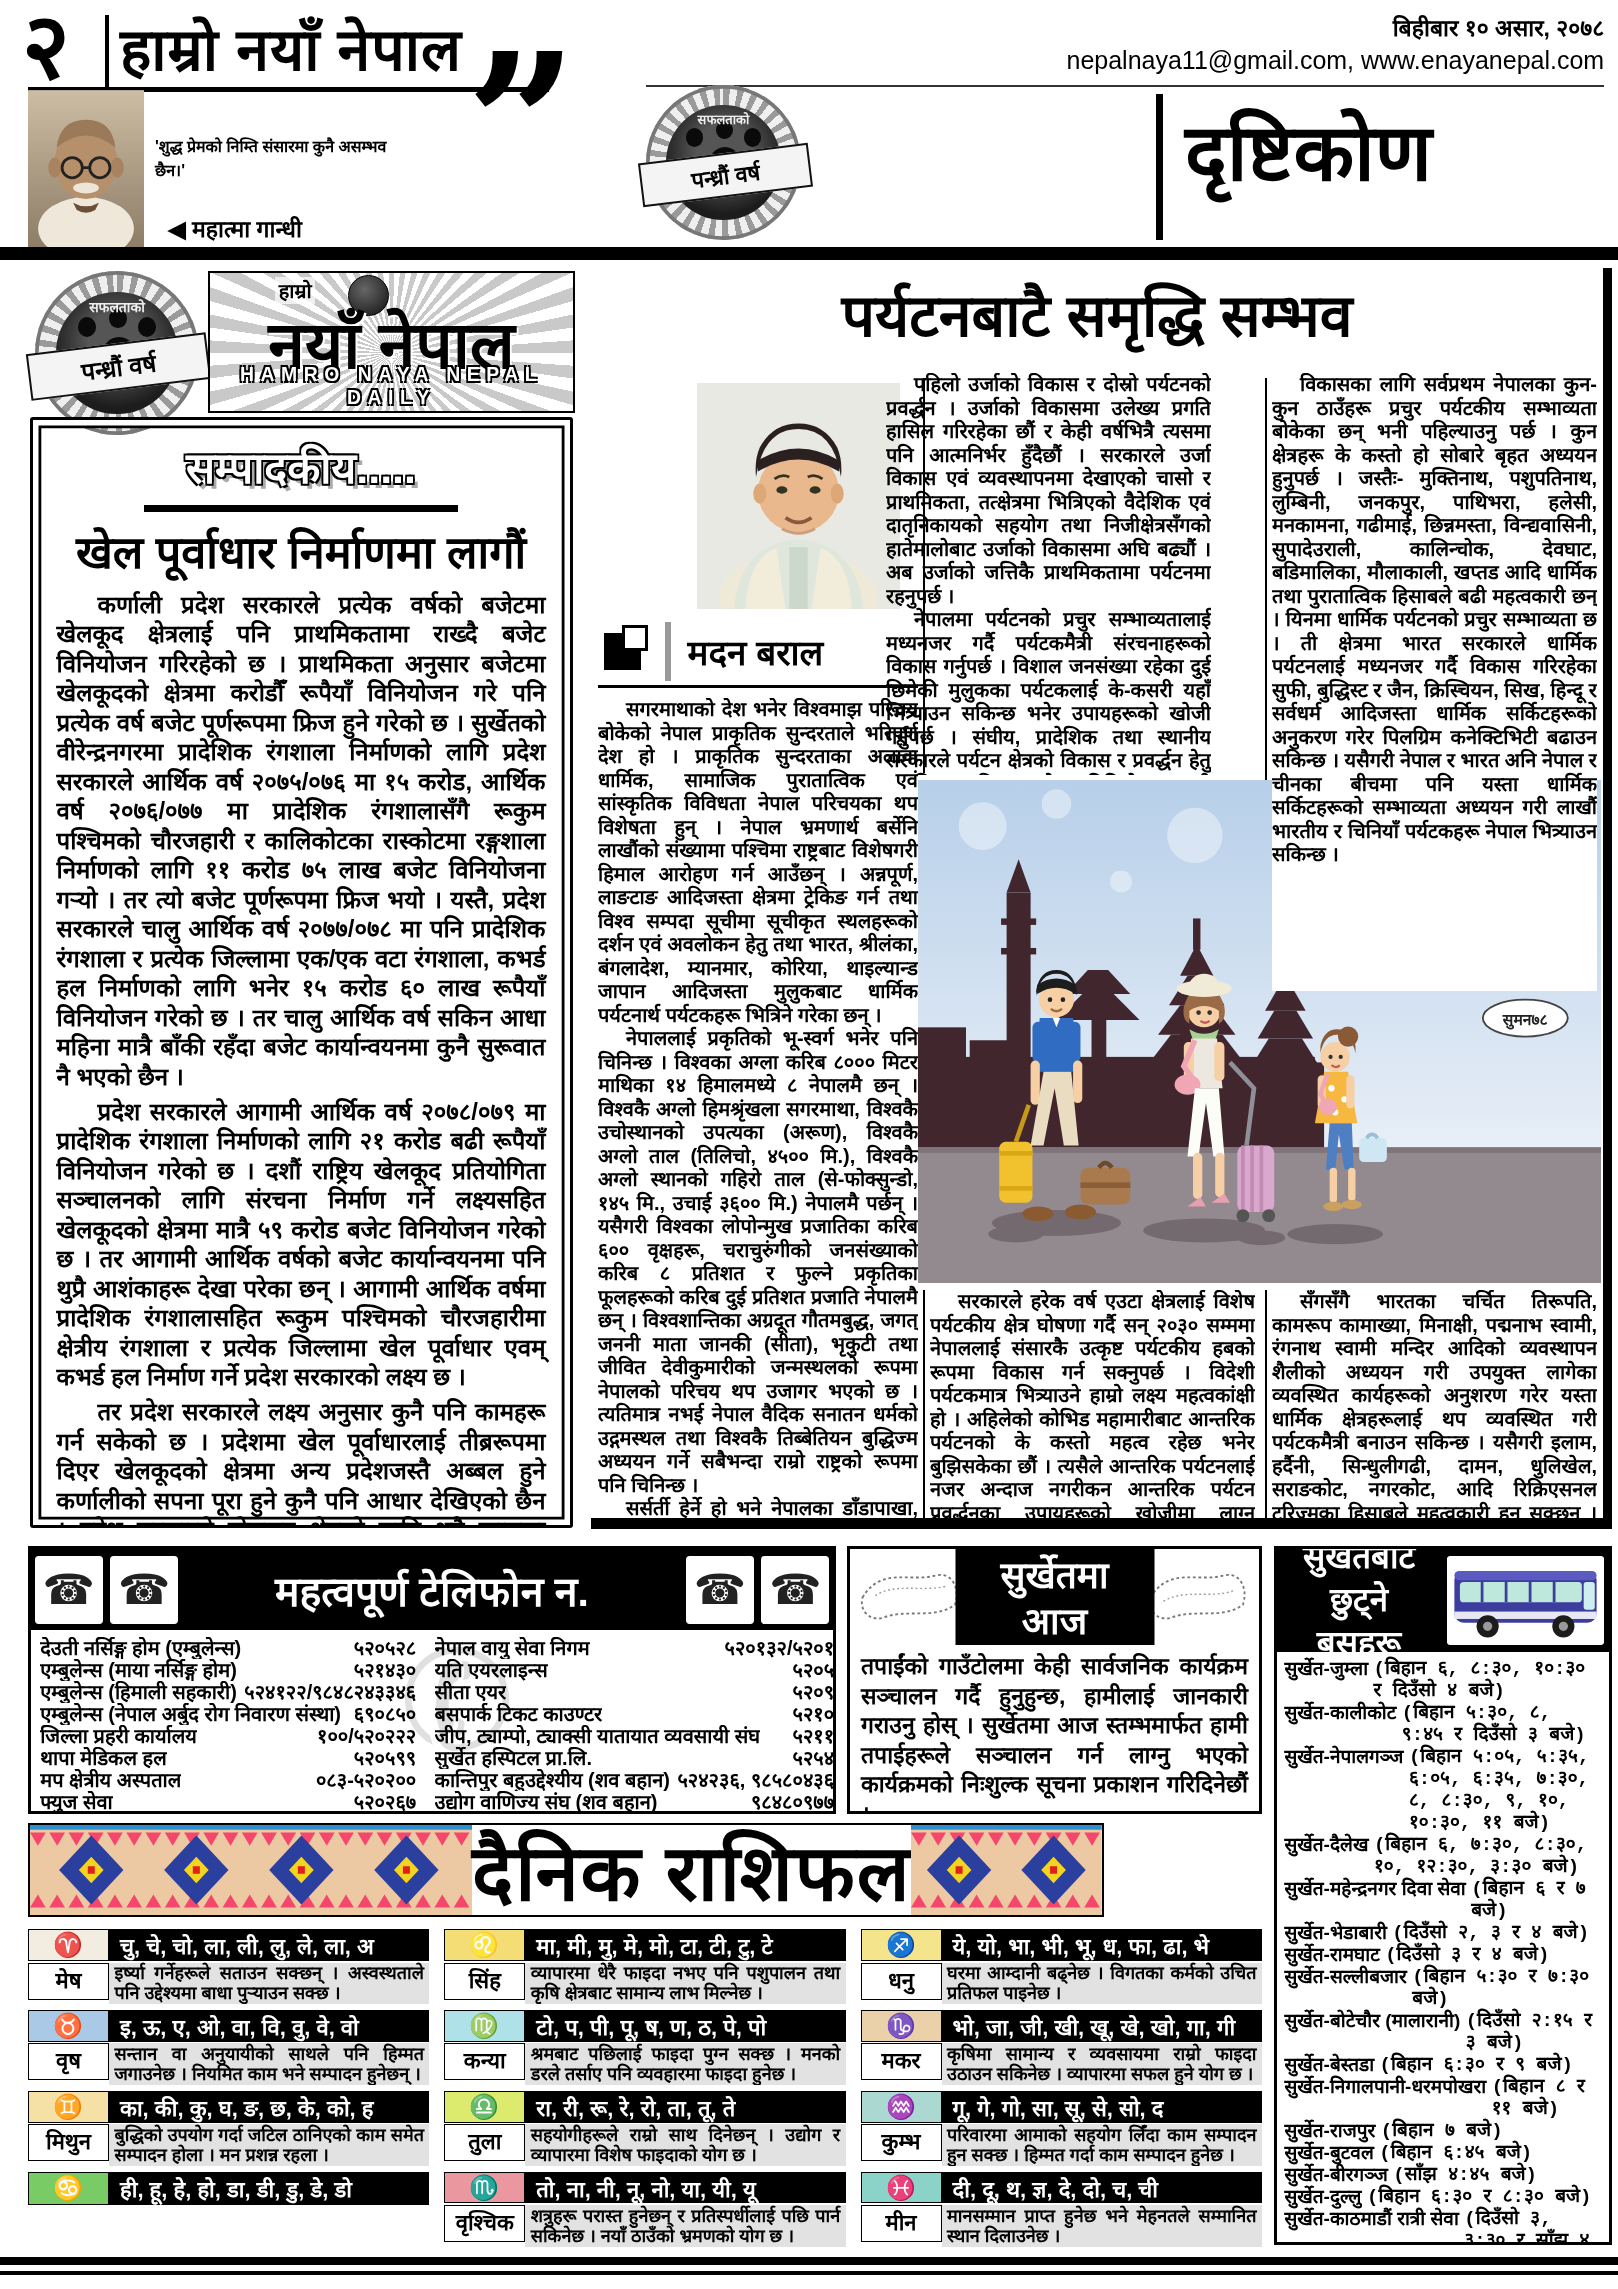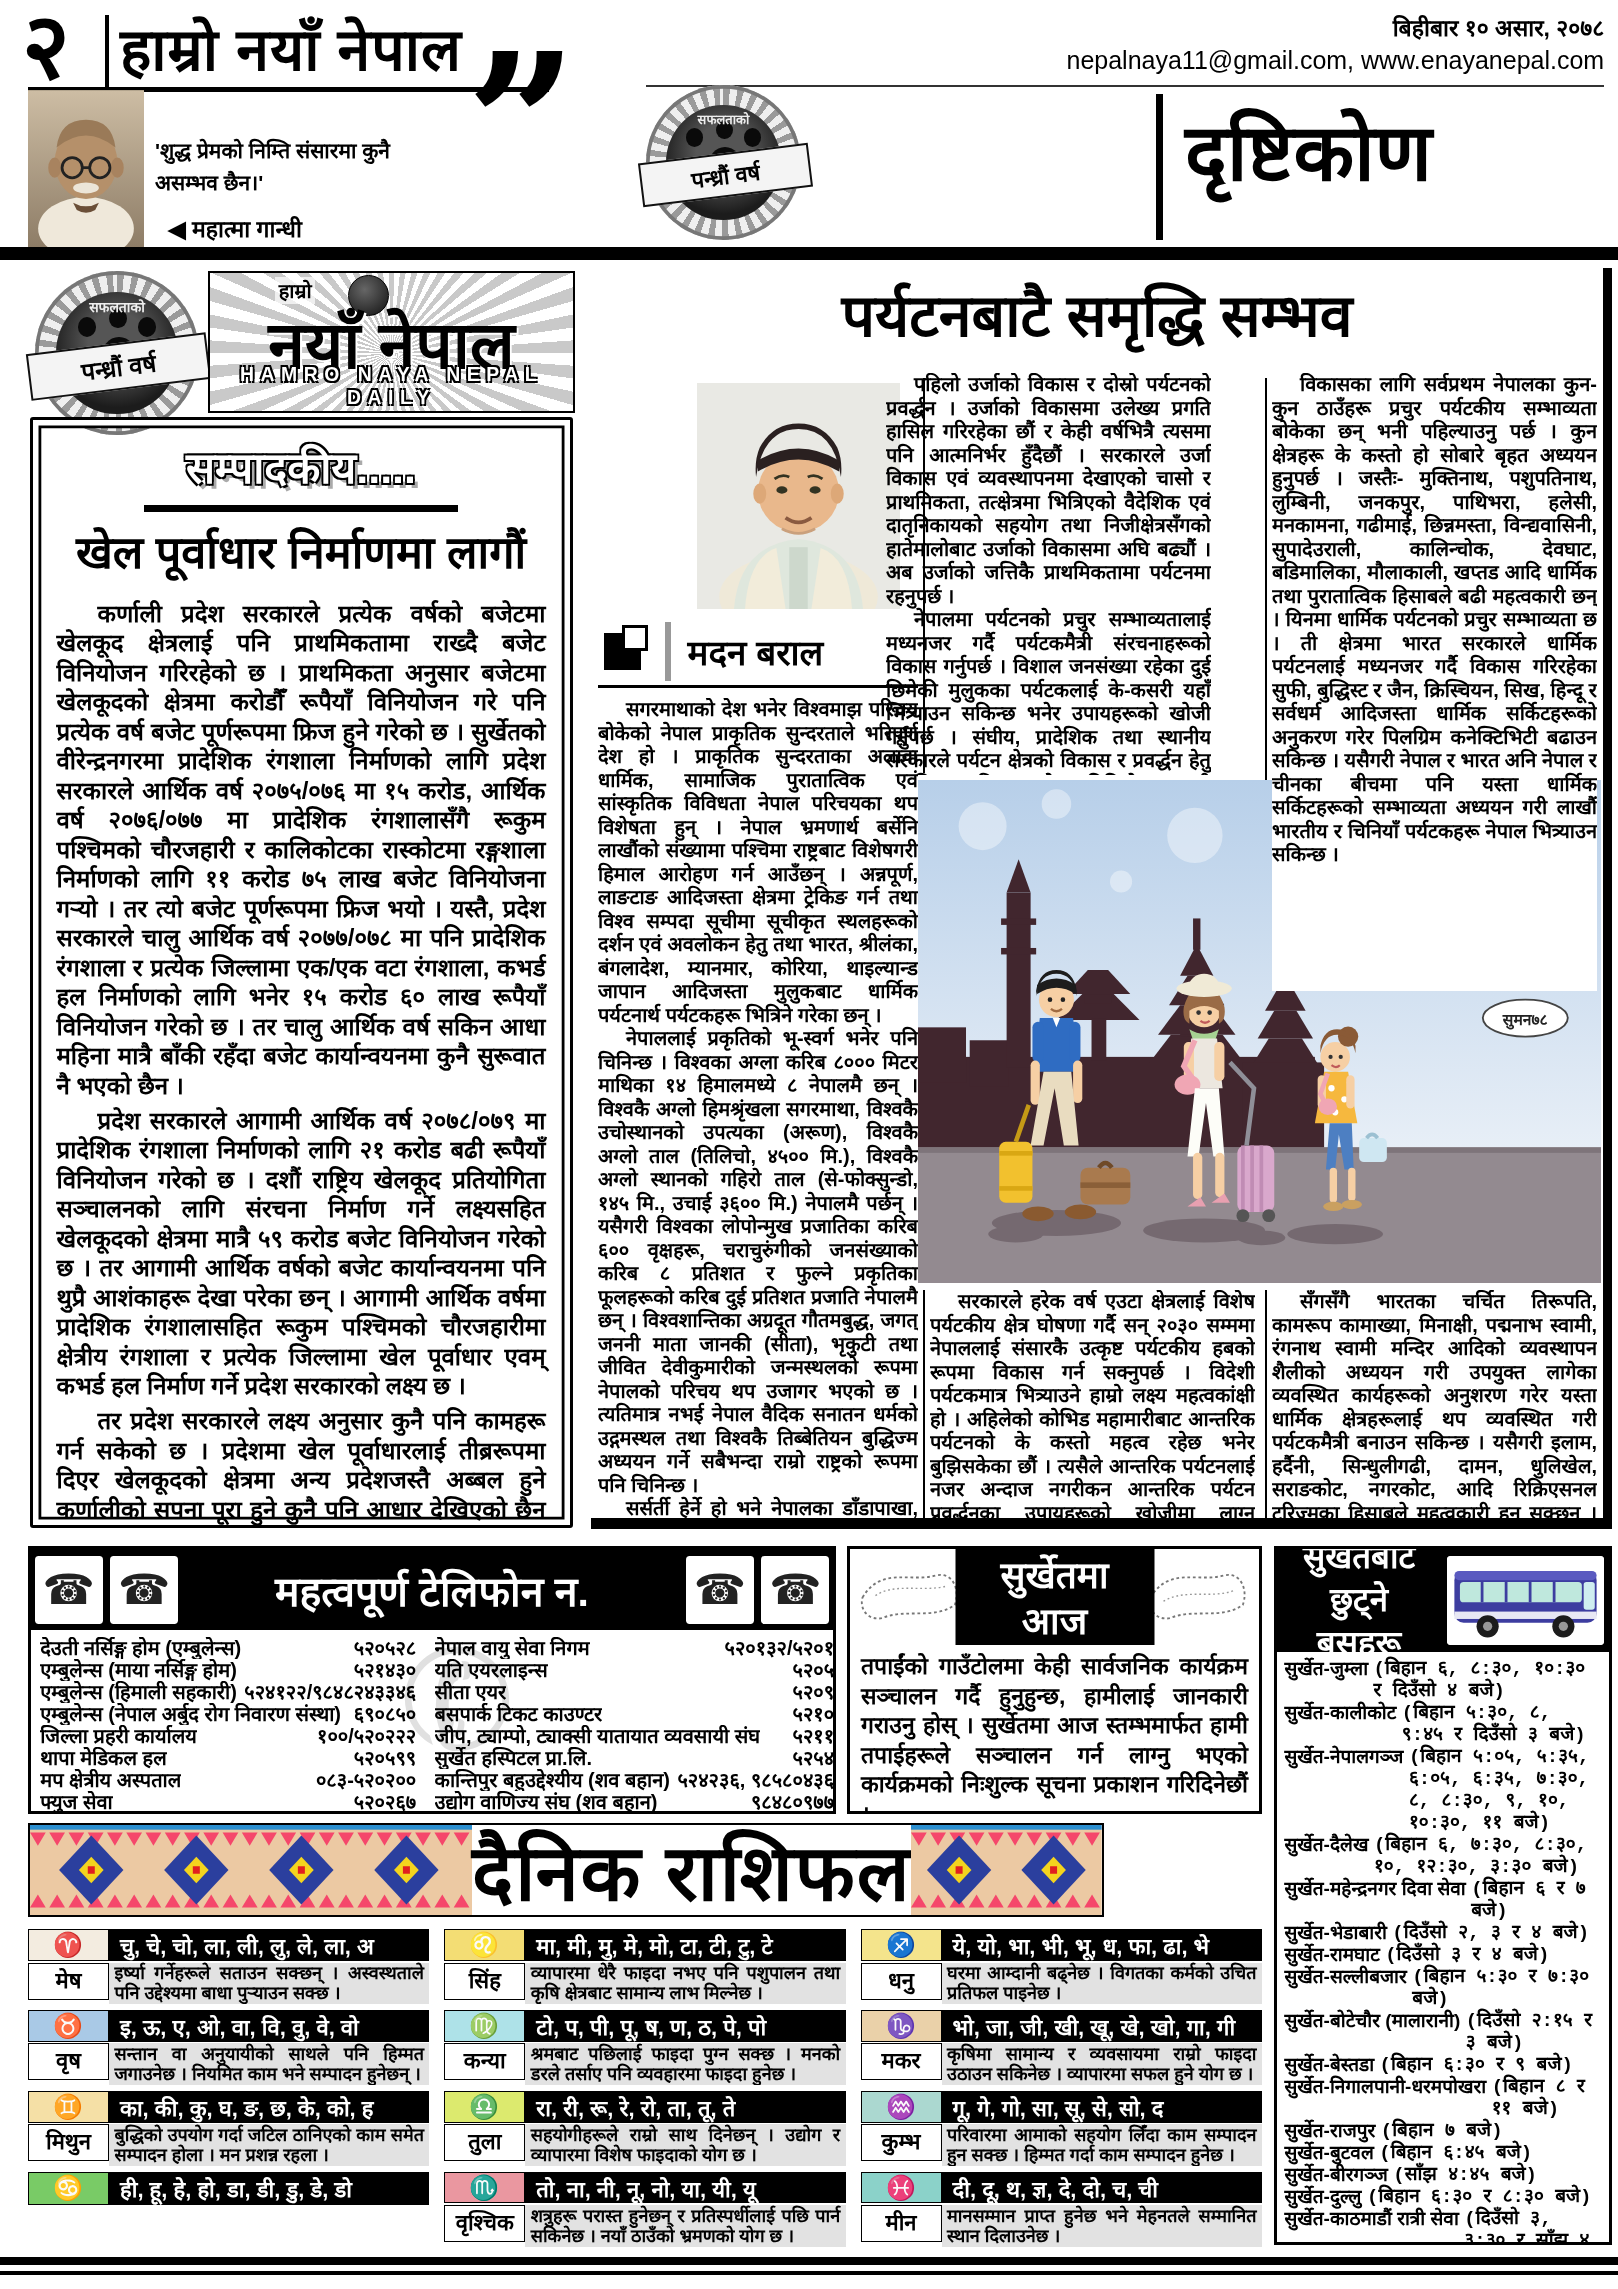--- a/index.html
+++ b/index.html
@@ -8,21 +8,21 @@
   .abs{position:absolute;}
   
   .pagenum{left:22px;top:0px;font-size:92px;font-weight:900;line-height:1;}
   .head-divider{left:105px;top:14.8px;width:3.7px;height:72px;background:#000;}
   .masthead{left:120px;top:7.4px;font-size:59px;font-weight:900;letter-spacing:0.9px;}
   .mast-underline{left:28px;top:87px;width:521px;height:4.6px;background:#000;}
   .head-date{right:14.8px;top:11px;font-size:23px;font-weight:800;text-align:right;}
   .head-mail{right:14.8px;top:46px;font-size:25px;text-align:right;}
   .head-rule-r{left:646px;top:85px;width:958px;height:1.8px;background:#333;}
   .gandhi{left:28px;top:90px;width:116px;height:159px;}
-  .quote{left:155px;top:135px;width:258px;font-size:21px;font-weight:700;line-height:1.5;}
+  .quote{left:155px;top:135px;width:258px;font-size:16px;font-weight:700;line-height:1.5;}
   .quote-author{left:168px;top:212px;font-size:23px;font-weight:900;}
   .bigquote{left:466px;top:28px;font-size:194px;font-weight:900;line-height:1;font-family:"DejaVu Serif",serif;}
   .drishti-bar{left:1156px;top:94px;width:6.5px;height:146px;background:#000;}
   .drishti{left:1185px;top:96px;font-size:79px;font-weight:900;}
   .header-rule{left:0;top:247px;width:1619px;height:13px;background:#000;}
   
   .seal{border-radius:50%;background:repeating-conic-gradient(#9a9a9a 0 5deg,#efefef 5deg 11deg);
         box-shadow:inset 0 0 0 3.7px #777;}
   .seal .inner{position:absolute;left:13%;top:13%;width:74%;height:74%;border-radius:50%;
         background:radial-gradient(circle at 50% 40%,#555 0 30%,#1c1c1c 70%);}
@@ -40,21 +40,21 @@
   .logo-title{position:absolute;left:0;top:24px;width:100%;text-align:center;font-size:66px;font-weight:900;
         text-shadow:1.8px 1.8px 0 #fff;}
   .logo-sub{position:absolute;left:0;bottom:1.8px;width:100%;text-align:center;font-size:19.4px;font-weight:900;
         letter-spacing:6.5px;color:#fff;text-shadow:-1.8px -1.8px 0 #000,1.8px -1.8px 0 #000,-1.8px 1.8px 0 #000,1.8px 1.8px 0 #000;}
   
   .editorial-box{left:29.5px;top:417px;width:543px;height:1111px;border:3.7px solid #000;border-radius:3px;
         box-shadow:inset 0 0 0 5.5px #fff,inset 0 0 0 8.3px #000;padding:16.6px 24px;box-sizing:border-box;overflow:hidden;}
   .ed-label{text-align:center;font-size:43px;font-weight:900;color:#fff;
         text-shadow:-1.8px -1.8px 0 #000,1.8px -1.8px 0 #000,-1.8px 1.8px 0 #000,1.8px 1.8px 0 #000,4.6px 4.6px 0 #aaa;}
   .ed-underline{width:314px;height:7.4px;background:#000;margin:9.2px auto 14.8px auto;}
-  .ed-headline{text-align:center;font-size:45px;font-weight:900;line-height:1.15;margin-bottom:20px;}
+  .ed-headline{text-align:center;font-size:45px;font-weight:900;line-height:1.15;margin-bottom:11px;}
   .ed-body p{font-size:24px;font-weight:600;line-height:29.5px;text-align:justify;text-indent:41px;margin:0 0 5.5px 0;}
   
   .article-box{left:591px;top:268px;width:1012px;height:1250px;border-right:9.2px solid #000;border-bottom:11px solid #000;}
   .art-headline{left:591px;top:273px;width:1012px;text-align:center;font-size:59px;font-weight:900;}
   .vrule{width:1.8px;background:#000;}
   .author-photo{left:697px;top:383px;width:203px;height:226px;}
   .author-row{left:598px;top:617px;width:320px;height:68px;display:flex;align-items:center;border-bottom:3.7px solid #000;}
   .au-icon{width:37px;height:37px;background:#000;position:relative;margin-left:5.5px;}
   .au-icon:before{content:"";position:absolute;right:-7.4px;top:-7.4px;width:20px;height:20px;background:#fff;border:3.7px solid #000;}
   .au-bar{width:6.5px;height:59px;background:#999;margin:0 16.6px 0 24px;}

